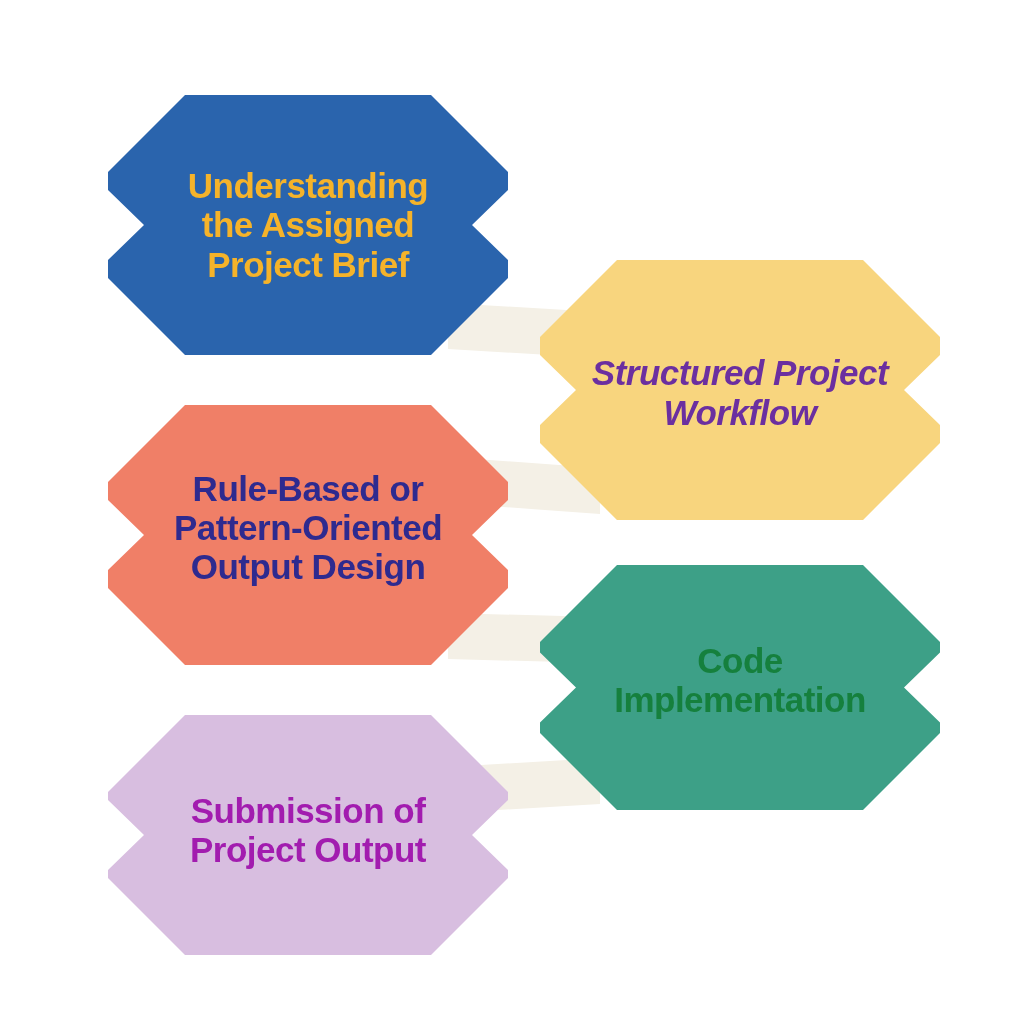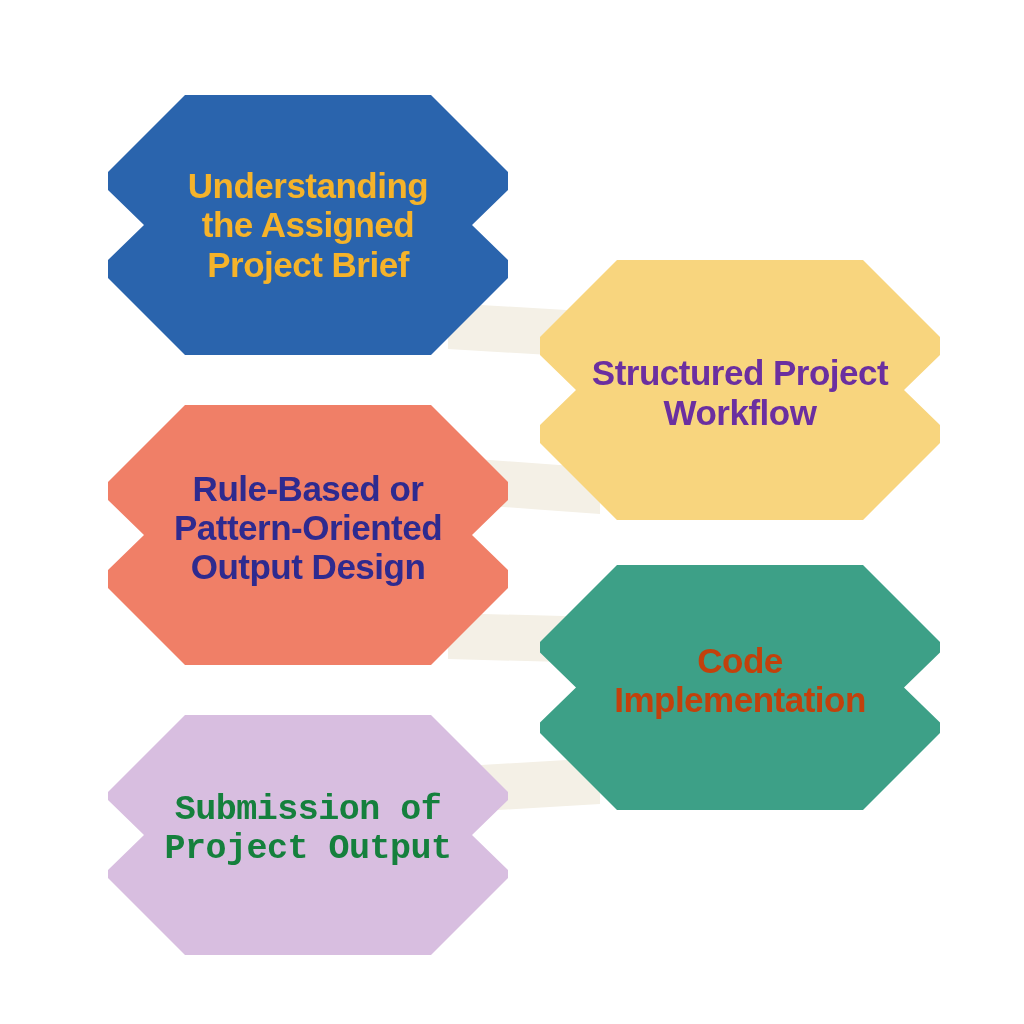--- a/index.html
+++ b/index.html
@@ -30,21 +30,21 @@
     justify-content:center;
     text-align:center;
     font-family:"Liberation Sans", sans-serif;
     font-weight:700;
     line-height:1.12;
     letter-spacing:-0.5px;
     pointer-events:none;
     white-space:pre-line;
   }
   #node-text-0 { left:108px; top:150px;  width:400px; height:150px; font-size:35px; color:#F5B32A; }
-  #node-text-1 { left:540px; top:330px;  width:400px; height:125px; font-size:35px; color:#6B2FA0; }
+  #node-text-1 { left:540px; top:330px;  width:400px; height:125px; font-size:35px; color:#6B2FA0;font-style:italic; }
   #node-text-2 { left:108px; top:450px;  width:400px; height:155px; font-size:35px; color:#2E2A8F; }
   #node-text-3 { left:540px; top:620px;  width:400px; height:120px; font-size:35px; color:#6B2FA0; }
   #node-text-4 { left:108px; top:775px;  width:400px; height:110px; font-size:35px; color:#2E2A8F; }
 </style>
 </head>
 <body>
 
 <div id="stage" style="background: rgb(255, 255, 255);">
 
   <svg id="diagram-svg" viewBox="0 0 1024 1024" xmlns="http://www.w3.org/2000/svg">
@@ -69,19 +69,19 @@
 the Assigned
 Project Brief</div>
 
   <div class="node-text" id="node-text-1" style="color: rgb(107, 47, 160);">Structured Project
 Workflow</div>
 
   <div class="node-text" id="node-text-2" style="color: rgb(46, 42, 143);">Rule-Based or
 Pattern-Oriented
 Output Design</div>
 
-  <div class="node-text" id="node-text-3" style="color: #c2410c;">Code
+  <div class="node-text" id="node-text-3" style="color: #15803d;">Code
 Implementation</div>
 
-  <div class="node-text" id="node-text-4" style="color: #15803d; font-family: Liberation Mono, monospace;">Submission of
+  <div class="node-text" id="node-text-4" style="color: #a21caf;">Submission of
 Project Output</div>
 
 </div>
 
 </body></html>

